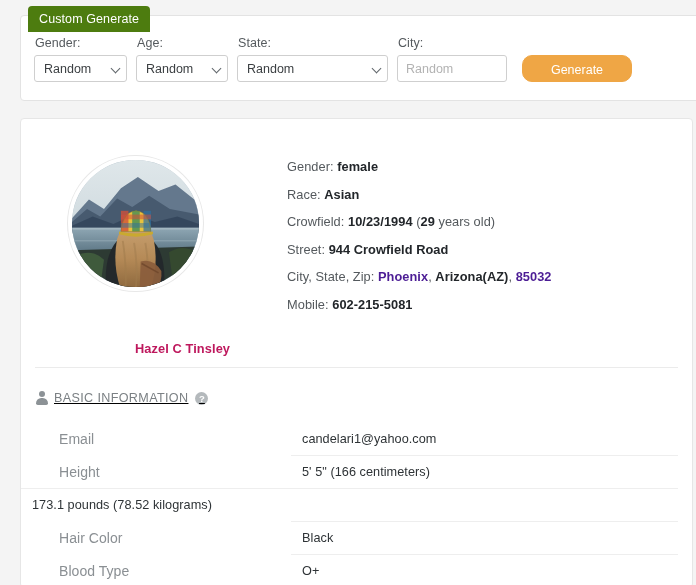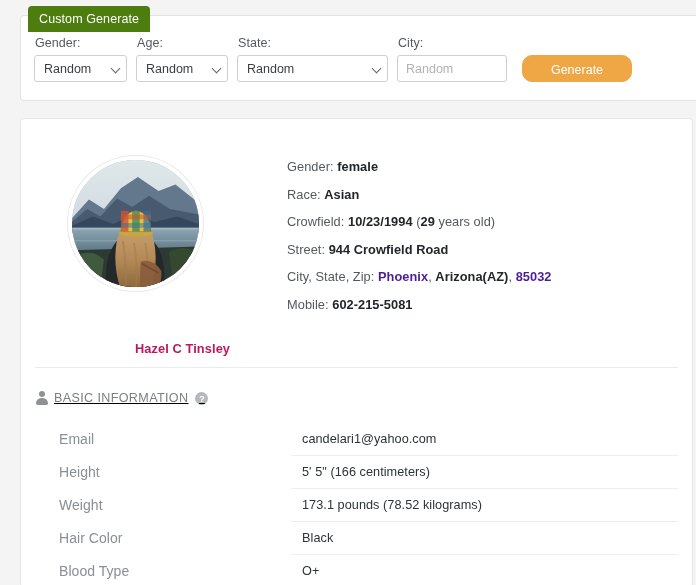--- a/index.html
+++ b/index.html
@@ -359,21 +359,20 @@
       <div class="info-table">
         <div class="info-row">
           <div class="info-label">Email</div>
           <div class="info-value">candelari1@yahoo.com</div>
         </div>
         <div class="info-row">
           <div class="info-label">Height</div>
           <div class="info-value">5' 5" (166 centimeters)</div>
         </div>
         <div class="info-row">
-          <div class="info-label">Weight</div>
           <div class="info-value">173.1 pounds (78.52 kilograms)</div>
         </div>
         <div class="info-row">
           <div class="info-label">Hair Color</div>
           <div class="info-value">Black</div>
         </div>
         <div class="info-row">
           <div class="info-label">Blood Type</div>
           <div class="info-value">O+</div>
         </div>

